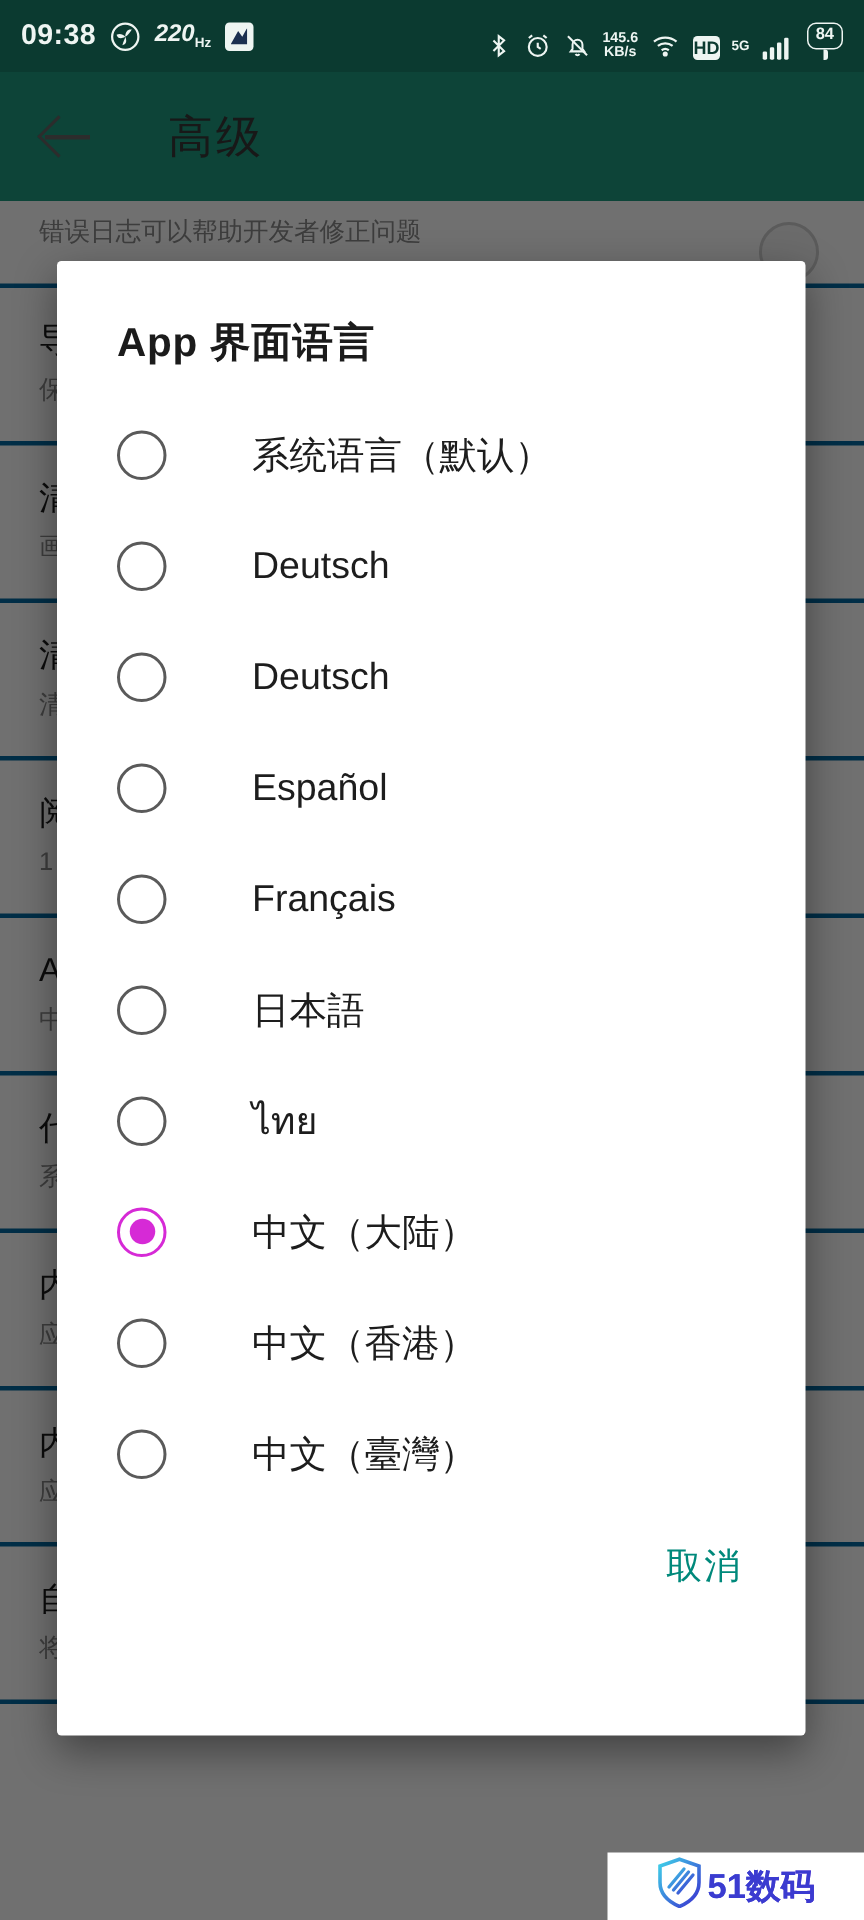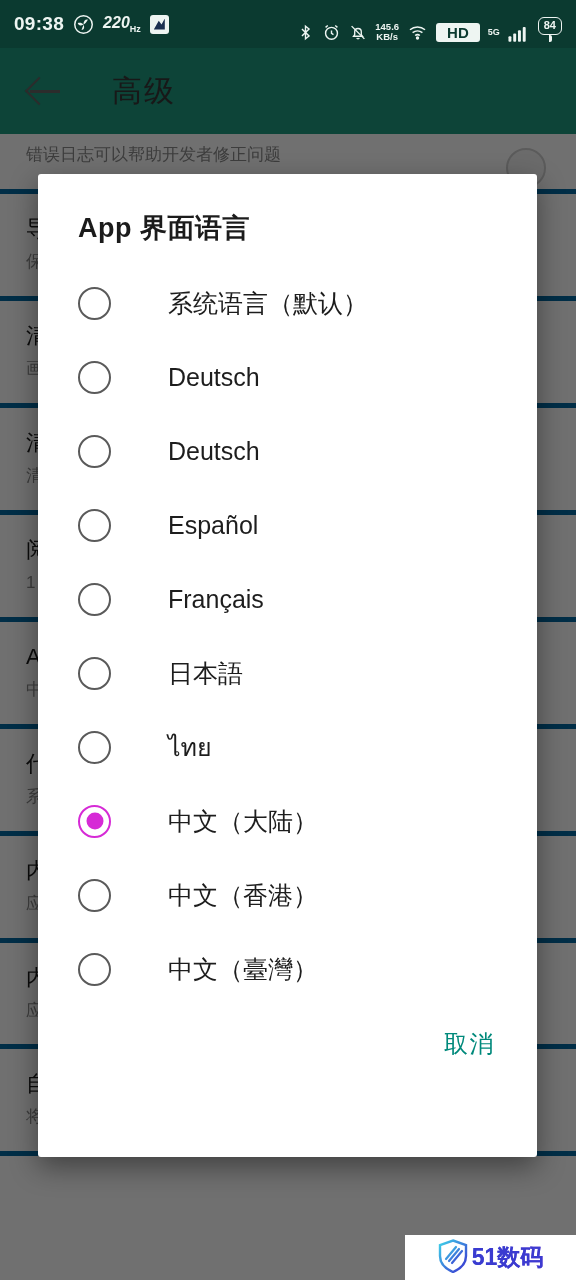--- a/index.html
+++ b/index.html
@@ -27,22 +27,22 @@
   }
   #sb-left { display:flex; align-items:center; gap:9px; }
   #sb-right { margin-left:auto; display:flex; align-items:flex-end; gap:8px; }
   .sb-clock { font-size:19px; font-weight:600; letter-spacing:.3px; }
   .sb-hz { font-size:16px; font-style:italic; font-weight:700; }
   .sb-hz sub { font-size:9px; font-style:normal; }
   .sb-ic { display:inline-flex; align-items:center; justify-content:center; }
   .sb-net { font-size:9.5px; line-height:1.02; text-align:center; font-weight:600; }
   .sb-5g { font-size:9px; font-weight:700; position:relative; top:-5px; }
   .sb-hd {
-    font-size:15px; font-weight:700; color:#0b3a30;
-    background:#eef5f2; border-radius:3px; padding:1px 11px;margin-top:16px;
+    font-size:12px; font-weight:700; color:#0b3a30;
+    background:#eef5f2; border-radius:3px; padding:1px 0;margin-top:16px;
   }
   .sb-batt {
     border:1.6px solid #eef5f2; border-radius:6px;
     font-size:11px; font-weight:700; padding:1px 5px;
     display:inline-block; line-height:1.25;
   }
   .sb-batt-wrap { display:flex; align-items:center;flex-direction:column; }
   .sb-batt-tip { width:3px; height:7px; background:#eef5f2; border-radius:0 2px 2px 0; margin-left:1px;}
   .sim-badge{
     width:19px;height:19px;border-radius:3px;background:#eef5f2;
@@ -75,21 +75,21 @@
   #appbar-title { font-size:30px; color:#181818; letter-spacing:2px; }
 
   
   #settings {
     position:absolute; top:134px; left:0;
     width:576px; height:1146px;
     background:#ffffff;
   }
   .srow {
     padding:20px 26px 22px 26px;
-    border-bottom:5px solid #0369a1;
+    border-bottom:3px solid #0369a1;
     position:relative;
   }
   .srow .stitle { font-size:22px; color:#1d1d1d; margin-bottom:7px; }
   .srow .ssub  { font-size:17px; color:#8b8b8b; line-height:1.35; }
   .srow.compact { padding-top:10px; }
   .switch-knob {
     position:absolute; right:30px; top:14px;
     width:40px; height:40px; border-radius:50%;
     border:2px solid #cfcfcf; background:#f4f4f4;
   }

